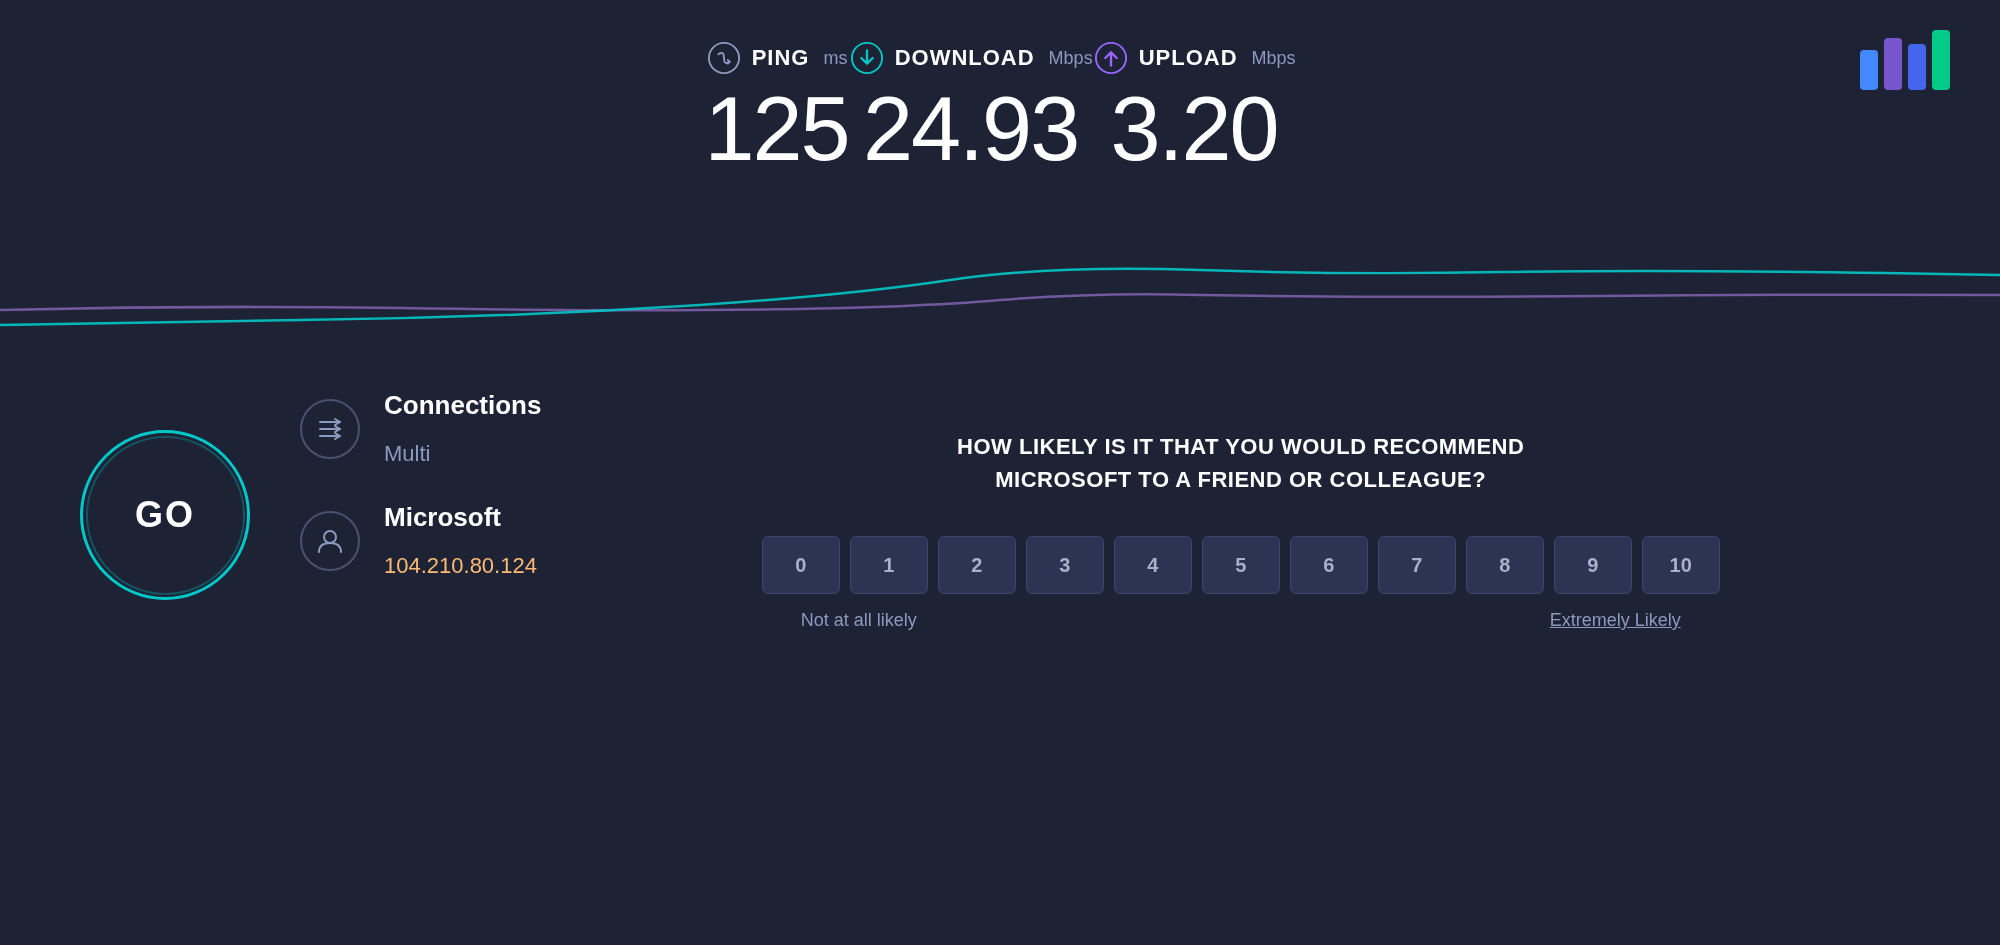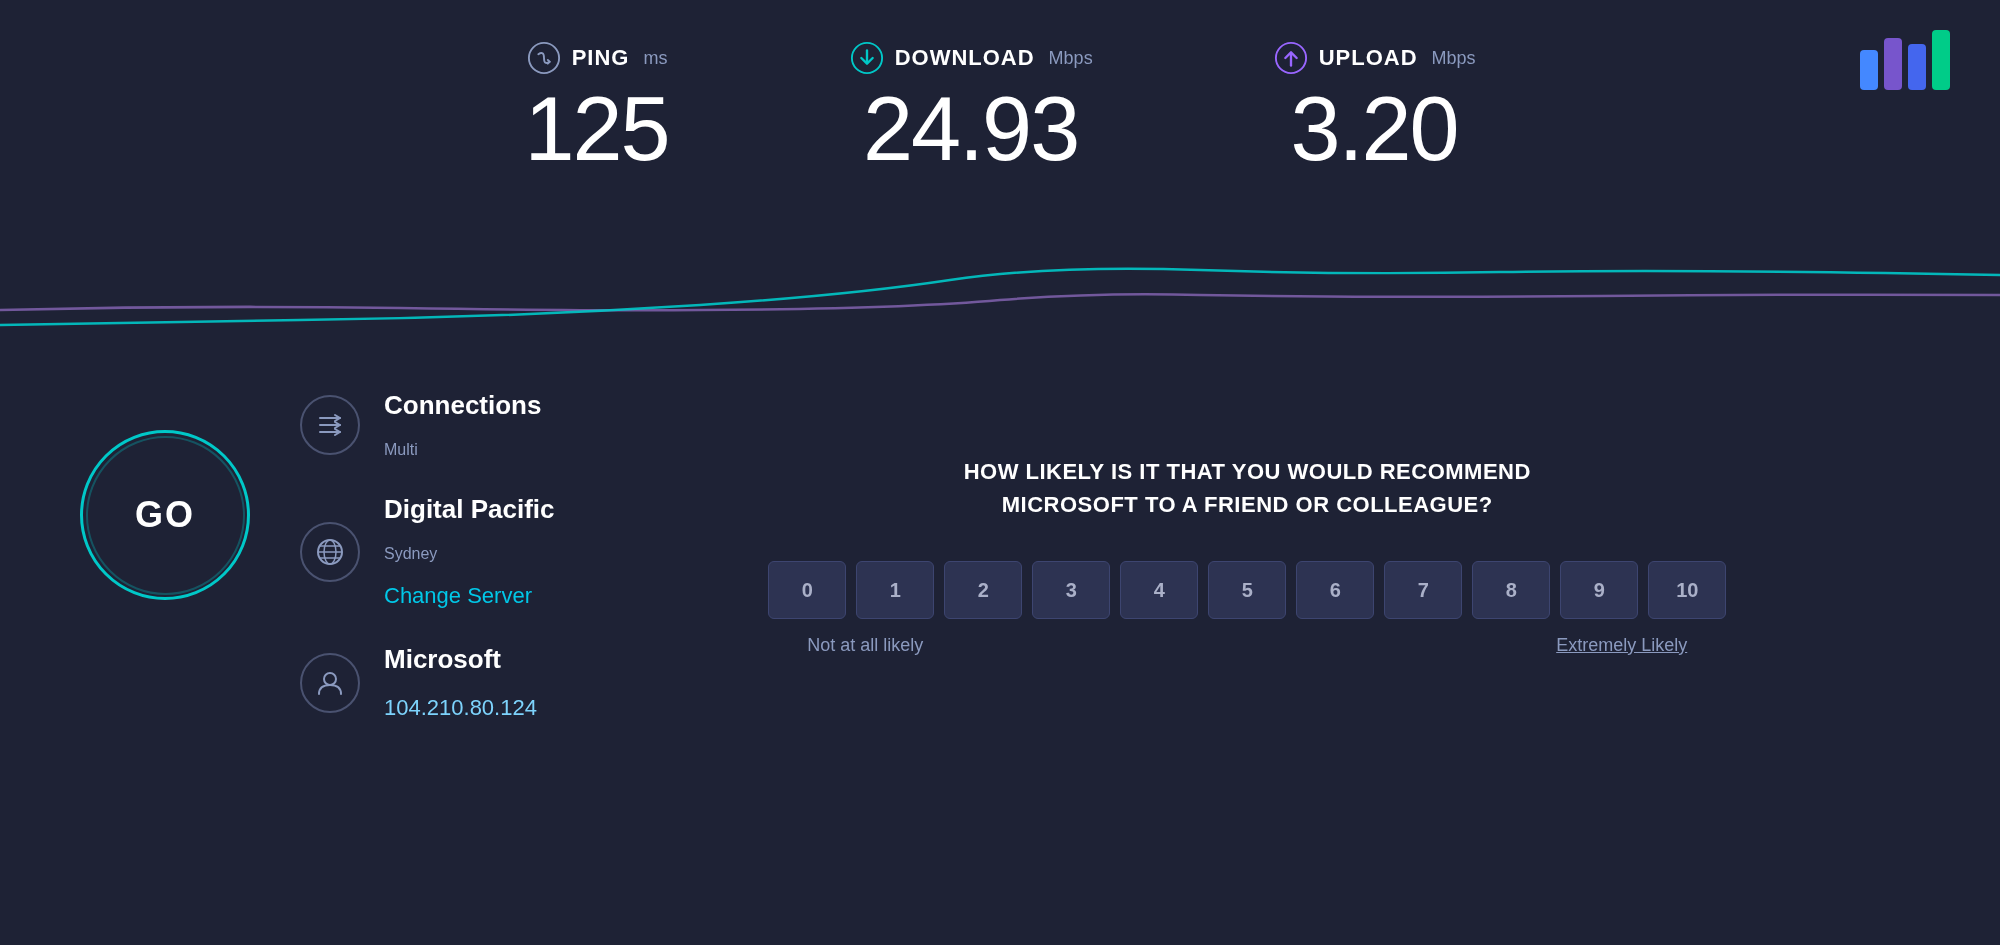--- a/index.html
+++ b/index.html
@@ -13,21 +13,20 @@
       overflow: hidden;
       position: relative;
     }
 
     
     .metrics-bar {
       display: flex;
       justify-content: center;
       align-items: flex-start;
       padding: 40px 80px 20px;
-      gap: 180px;
       position: relative;
       z-index: 2;
     }
 
     .metric-item {
       display: flex;
       flex-direction: column;
       align-items: center;
     }
 
@@ -171,34 +170,34 @@
       gap: 20px;
     }
 
     .info-title {
       font-size: 26px;
       font-weight: 700;
       color: #ffffff;
     }
 
     .info-subtitle {
-      font-size: 16px;
+      font-size: 22px;
       color: #8b9abf;
     }
 
     .info-link {
       font-size: 22px;
       color: #00c8e8;
       cursor: pointer;
       text-decoration: none;
     }
 
     .info-ip {
       font-size: 22px;
-      color: #7dd3fc;
+      color: #fdba74;
       text-align: center;
     }
 
     
     .right-panel {
       flex: 1;
       display: flex;
       flex-direction: column;
       align-items: center;
       justify-content: center;
@@ -357,36 +356,20 @@
             <polyline points="20,12 25,15 20,18" stroke="#8b9abf" stroke-width="2" fill="none" stroke-linecap="round" stroke-linejoin="round"></polyline>
             <polyline points="20,19 25,22 20,25" stroke="#8b9abf" stroke-width="2" fill="none" stroke-linecap="round" stroke-linejoin="round"></polyline>
           </svg>
         </div>
         <div class="info-text">
           <span class="info-title">Connections</span>
           <span class="info-subtitle">Multi</span>
         </div>
       </div>
 
-      <div class="info-item">
-        <div class="info-icon">
-          <svg width="30" height="30" viewBox="0 0 30 30" fill="none">
-            <circle cx="15" cy="15" r="12" stroke="#8b9abf" stroke-width="2"></circle>
-            <ellipse cx="15" cy="15" rx="6" ry="12" stroke="#8b9abf" stroke-width="1.5"></ellipse>
-            <line x1="3" y1="15" x2="27" y2="15" stroke="#8b9abf" stroke-width="1.5"></line>
-            <line x1="5" y1="9" x2="25" y2="9" stroke="#8b9abf" stroke-width="1.5"></line>
-            <line x1="5" y1="21" x2="25" y2="21" stroke="#8b9abf" stroke-width="1.5"></line>
-          </svg>
-        </div>
-        <div class="info-text">
-          <span class="info-title">Digital Pacific</span>
-          <span class="info-subtitle">Sydney</span>
-          <a class="info-link" href="#">Change Server</a>
-        </div>
-      </div>
 
       <div class="info-item">
         <div class="info-icon">
           <svg width="30" height="30" viewBox="0 0 30 30" fill="none">
             <circle cx="15" cy="11" r="6" stroke="#8b9abf" stroke-width="2"></circle>
             <path d="M4 26 C4 20 8 17 15 17 C22 17 26 20 26 26" stroke="#8b9abf" stroke-width="2" fill="none" stroke-linecap="round"></path>
           </svg>
         </div>
         <div class="info-text">
           <span class="info-title">Microsoft</span>

